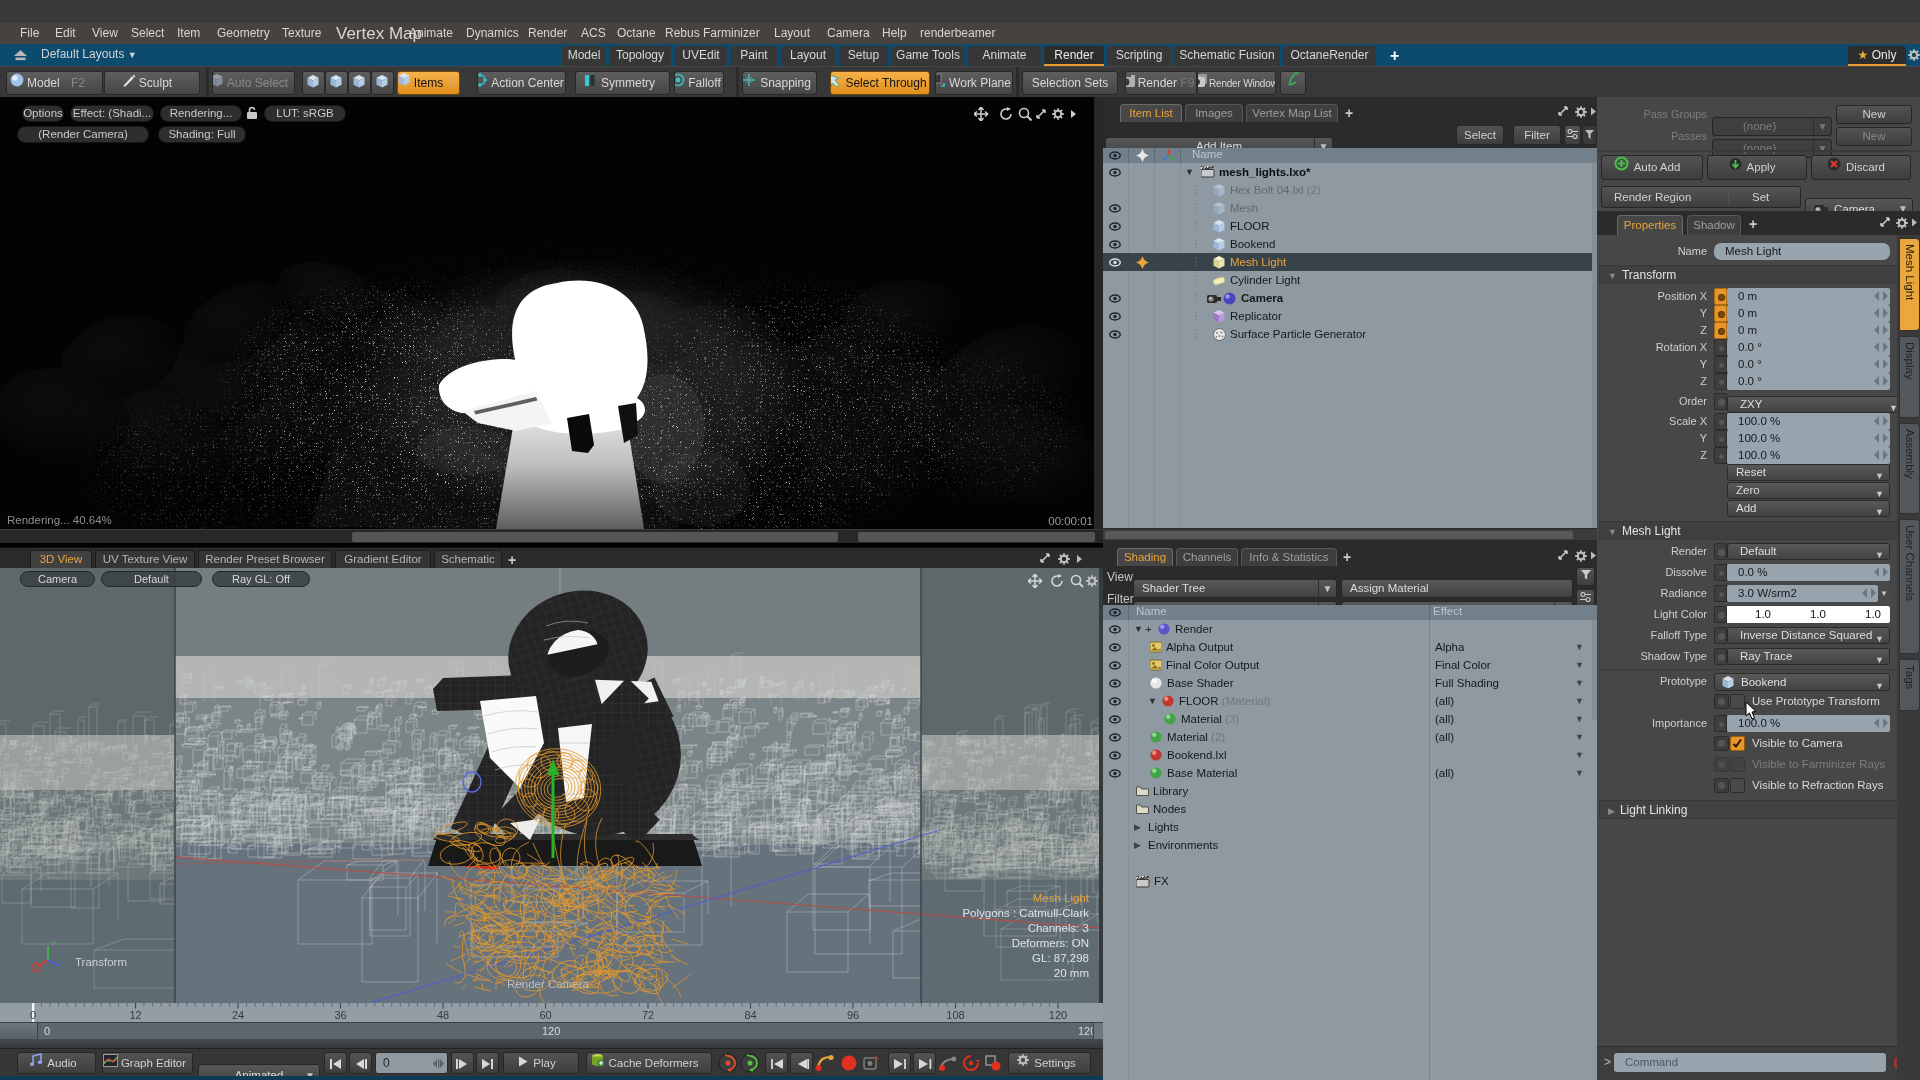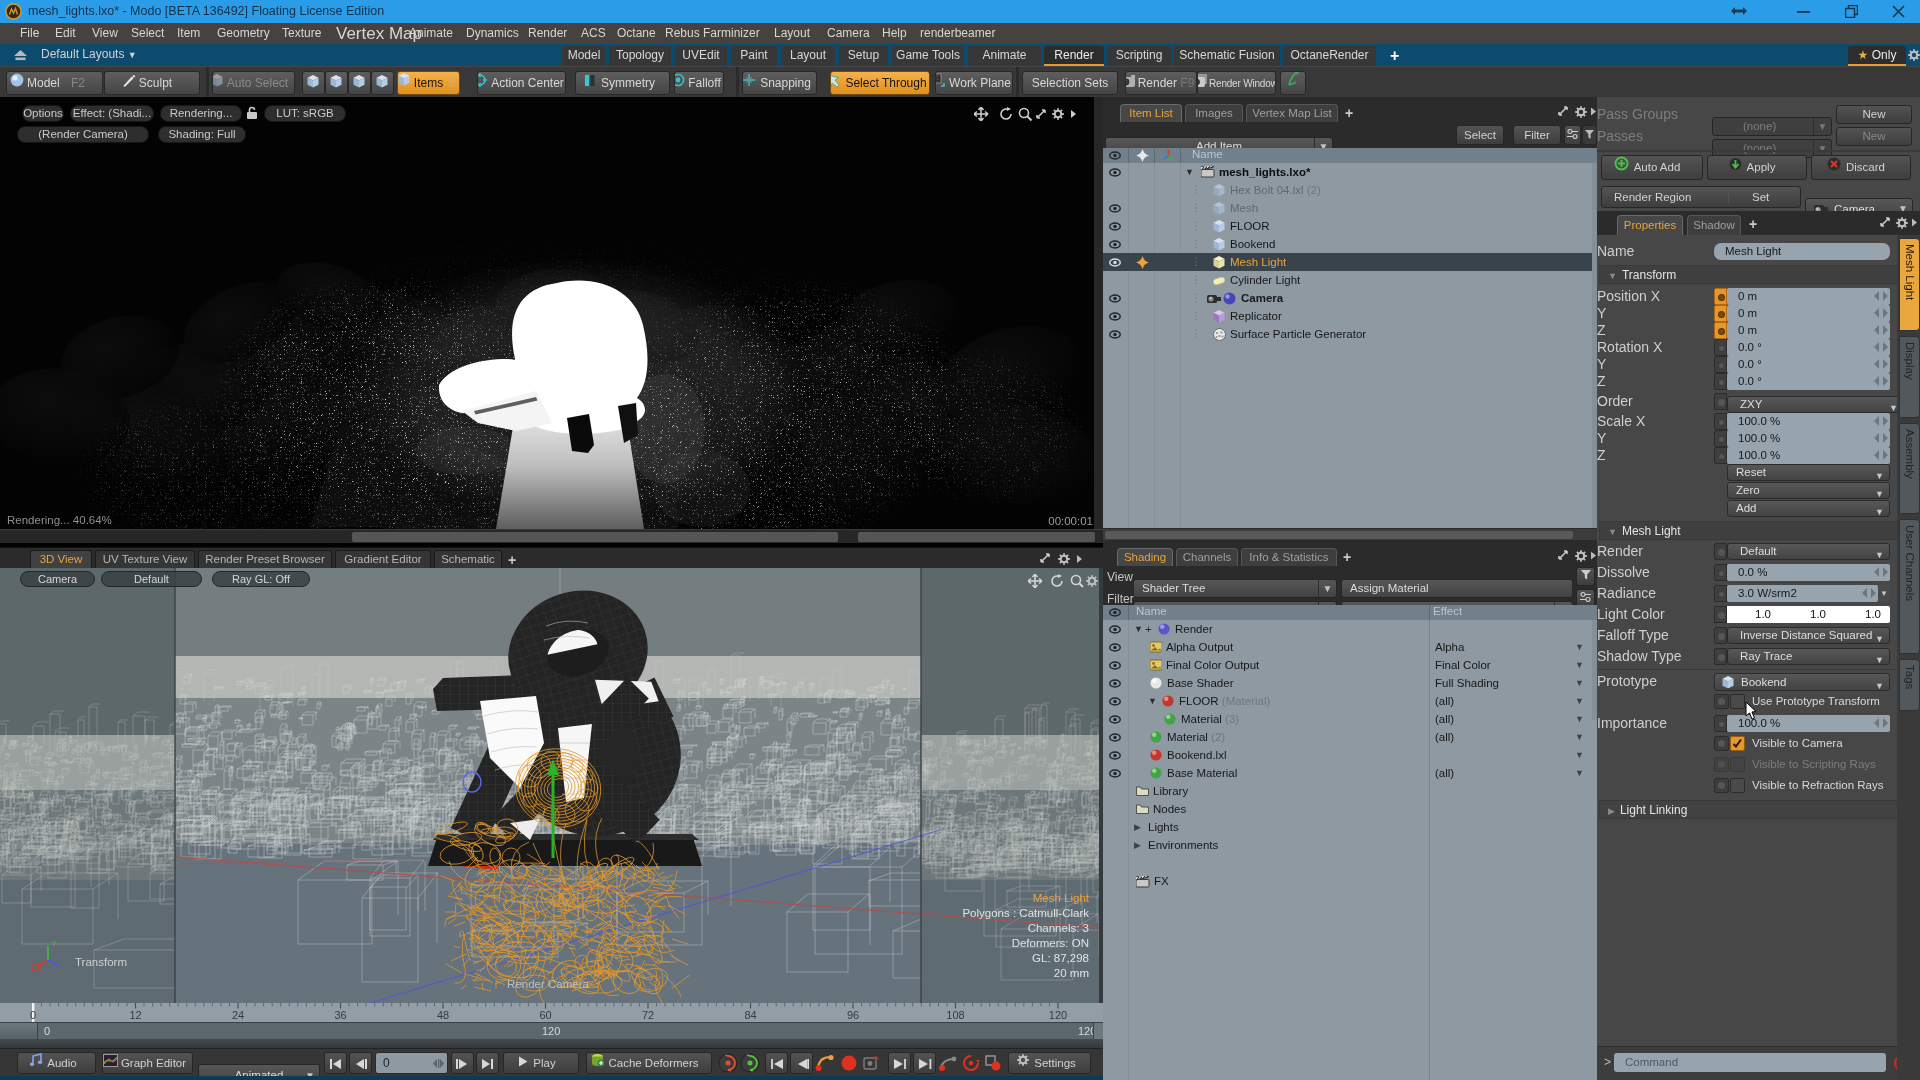--- a/index.html
+++ b/index.html
@@ -27,21 +27,21 @@
 #timeline{left:0;top:1003px;width:1103px;height:45px;background:#929da5;}
 #bottombar{left:0;top:1048px;width:1920px;height:28px;background:#363636;border-top:1px solid #222;}
 .bbtn{position:absolute;top:3px;height:22px;background:linear-gradient(#535353,#3e3e3e);border:1px solid #262626;border-radius:3px;color:#d2d2d2;font-size:11.5px;line-height:20px;text-align:center;white-space:nowrap;}
 #bottomedge{left:0;top:1076px;width:1920px;height:4px;background:#0e3a55;}
 .ptab{position:absolute;height:18px;border:1px solid #575757;border-bottom:none;border-radius:4px 4px 0 0;background:#3e3e3e;color:#9f9f9f;font-size:11.5px;line-height:16px;text-align:center;}
 .ptab.sel{background:#474747;color:#e8a33b;border-color:#6a6a6a;}
 .combo{position:absolute;background:linear-gradient(#575757,#424242);border:1px solid #262626;border-radius:3px;color:#dcdcdc;font-size:11.5px;line-height:17px;margin-top:12px;}
 .combo .arr{position:absolute;right:0;top:0;bottom:0;width:18px;border-left:1px solid #2e2e2e;text-align:center;color:#c0c0c0;font-size:10px;}
 .combo.dim{color:#7f7f7f;background:#3f3f3f;}
 #props{left:1597px;top:97px;width:323px;height:983px;background:#474747;}
-.plabel{position:absolute;text-align:left;color:#cfcfcf;font-size:14px;height:17px;line-height:17px;}
+.plabel{position:absolute;text-align:right;color:#cfcfcf;font-size:11px;height:17px;line-height:17px;}
 .plabel.dim{color:#7d7d7d;}
 .pfield{position:absolute;background:#97a3ad;border-radius:2px;color:#14181c;font-size:11.5px;line-height:17px;height:17px;padding-left:11px;}
 .pfield .minis{position:absolute;right:2px;top:3px;width:14px;height:10px;opacity:.55;}
 .sechdr{position:absolute;left:2px;width:300px;height:19px;background:#3f3f3f;border:1px solid #393939;color:#e4e4e4;font-size:12px;line-height:18px;}
 .vvtab{position:absolute;left:1899px;width:21px;background:#53585c;border:1px solid #2e3234;border-radius:0 4px 4px 0;color:#202528;}
 .vvtab span{position:absolute;left:3.5px;top:5px;writing-mode:vertical-lr;font-size:11.5px;}
 .vvtab.sel{background:#e9a73d;color:#2a1d04;}
 .pcombo{position:absolute;background:linear-gradient(#585858,#434343);border:1px solid #2b2b2b;border-radius:3px;color:#dedede;font-size:11.5px;line-height:16px;height:18px;padding-left:12px;}
 .pcombo .caret{position:absolute;right:5px;top:4px;color:#c8c8c8;font-size:9px;}
 .toggle{position:absolute;width:15px;height:15px;background:#3d3d3d;border:1px solid #2c2c2c;border-radius:2px;}
@@ -102,40 +102,20 @@
           <circle cx="6" cy="6" r="5.6" fill="#44a348"></circle>
           <circle cx="4.2" cy="3.8" r="2.2" fill="#95d690"></circle>
         </g>
 <g id="imgicon">
           <rect x="0" y="1" width="12" height="10" rx="1" fill="#e4c96a" stroke="#6b5a1e" stroke-width="0.8"></rect>
           <circle cx="3.5" cy="4.5" r="1.4" fill="#8a6f1d"></circle>
           <path d="M1 9.5 L5 6 L8 9 L10 7.5 L11.5 9.5 Z" fill="#8a6f1d"></path>
         </g>
 </defs>
     </svg>
-<div id="titlebar" class="abs">
-<svg class="abs" style="left:5px;top:3px" width="17" height="17">
-        <circle cx="8.5" cy="8.5" r="7.6" fill="#2f2a20" stroke="#d2952f" stroke-width="1.6"></circle>
-        <path d="M4.5 11.5 L6.5 6 L8.5 10 L10.5 5.5 L12.5 11.5" stroke="#d2952f" stroke-width="1.4" fill="none"></path>
-      </svg>
-<span class="ttl">mesh_lights.lxo* - Modo [BETA 136492] Floating License Edition</span>
-<svg class="abs" style="left:1731px;top:5px" width="16" height="12">
-        <path d="M0 6 L4 2 V4.5 H12 V2 L16 6 L12 10 V7.5 H4 V10 Z" fill="#1d3b52"></path>
-      </svg>
-<svg class="abs" style="left:1797px;top:11px" width="13" height="2">
-        <rect width="13" height="1.8" fill="#123349"></rect>
-      </svg>
-<svg class="abs" style="left:1845px;top:5px" width="13" height="13">
-        <rect x="3.5" y="0.5" width="9" height="9" fill="none" stroke="#123349" stroke-width="1.4"></rect>
-        <rect x="0.5" y="3.5" width="9" height="9" fill="#2b9ce8" stroke="#123349" stroke-width="1.4"></rect>
-      </svg>
-<svg class="abs" style="left:1892px;top:5px" width="13" height="13">
-        <path d="M1 1 L12 12 M12 1 L1 12" stroke="#123349" stroke-width="1.5"></path>
-      </svg>
-</div>
 <div id="menubar" class="abs">
       <span class="abs" style="left:11px;top:0;line-height:21px;font-size:12px">File</span>
       <span class="abs" style="left:46px;top:0;line-height:21px;font-size:12px">Edit</span>
       <span class="abs" style="left:83px;top:0;line-height:21px;font-size:12px">View</span>
       <span class="abs" style="left:122px;top:0;line-height:21px;font-size:12px">Select</span>
       <span class="abs" style="left:168px;top:0;line-height:21px;font-size:12px">Item</span>
       <span class="abs" style="left:208px;top:0;line-height:21px;font-size:12px">Geometry</span>
       <span class="abs" style="left:273px;top:0;line-height:21px;font-size:12px">Texture</span>
       <span class="abs" style="left:327px;top:0;line-height:21px;font-size:17px">Vertex Map</span>
       <span class="abs" style="left:400px;top:0;line-height:21px;font-size:12px">Animate</span>
@@ -1822,21 +1802,21 @@
         <div class="dot"></div>
       </div>
       <div class="abs" style="left:133px;top:639px;width:15px;height:15px;background:#e8962c;border:1px solid #9a5c08;border-radius:2px"><svg width="11" height="11" style="margin:1px">
           <path d="M1.5 6 L4 8.5 L9 1.5" stroke="#23180a" stroke-width="2" fill="none"></path>
         </svg></div>
       <div class="abs" style="left:155px;top:639px;color:#d9d9d9;font-size:11.5px;line-height:15px">Visible to Camera</div>
       <div class="toggle" style="left:117px;top:660px;opacity:.5">
         <div class="dot"></div>
       </div>
       <div class="toggle" style="left:133px;top:660px;background:#414141;opacity:.5"></div>
-      <div class="abs" style="left:155px;top:660px;color:#7d7d7d;font-size:11.5px;line-height:15px">Visible to Scripting Rays</div>
+      <div class="abs" style="left:155px;top:660px;color:#7d7d7d;font-size:11.5px;line-height:15px">Visible to Farminizer Rays</div>
       <div class="toggle" style="left:117px;top:681px">
         <div class="dot"></div>
       </div>
       <div class="toggle" style="left:133px;top:681px;background:#4a4a4a"></div>
       <div class="abs" style="left:155px;top:681px;color:#d9d9d9;font-size:11.5px;line-height:15px">Visible to Refraction Rays</div>
       <div class="sechdr" style="top:703px;background:#424242"><span style="color:#8a8a8a;font-size:9px;margin:0 5px 0 8px">▶</span>Light Linking</div>
       <div class="abs" style="left:0;top:949px;width:323px;height:34px;background:#3d3d3d;border-top:1px solid #2e2e2e">
         <span class="abs" style="left:7px;top:8px;color:#bbb">&gt;</span>
         <div class="pfield" style="left:17px;top:6px;width:272px;height:19px;line-height:19px;border-radius:3px;color:#4e5a64">Command</div>
         <svg class="abs" style="left:296px;top:7px" width="18" height="18">

